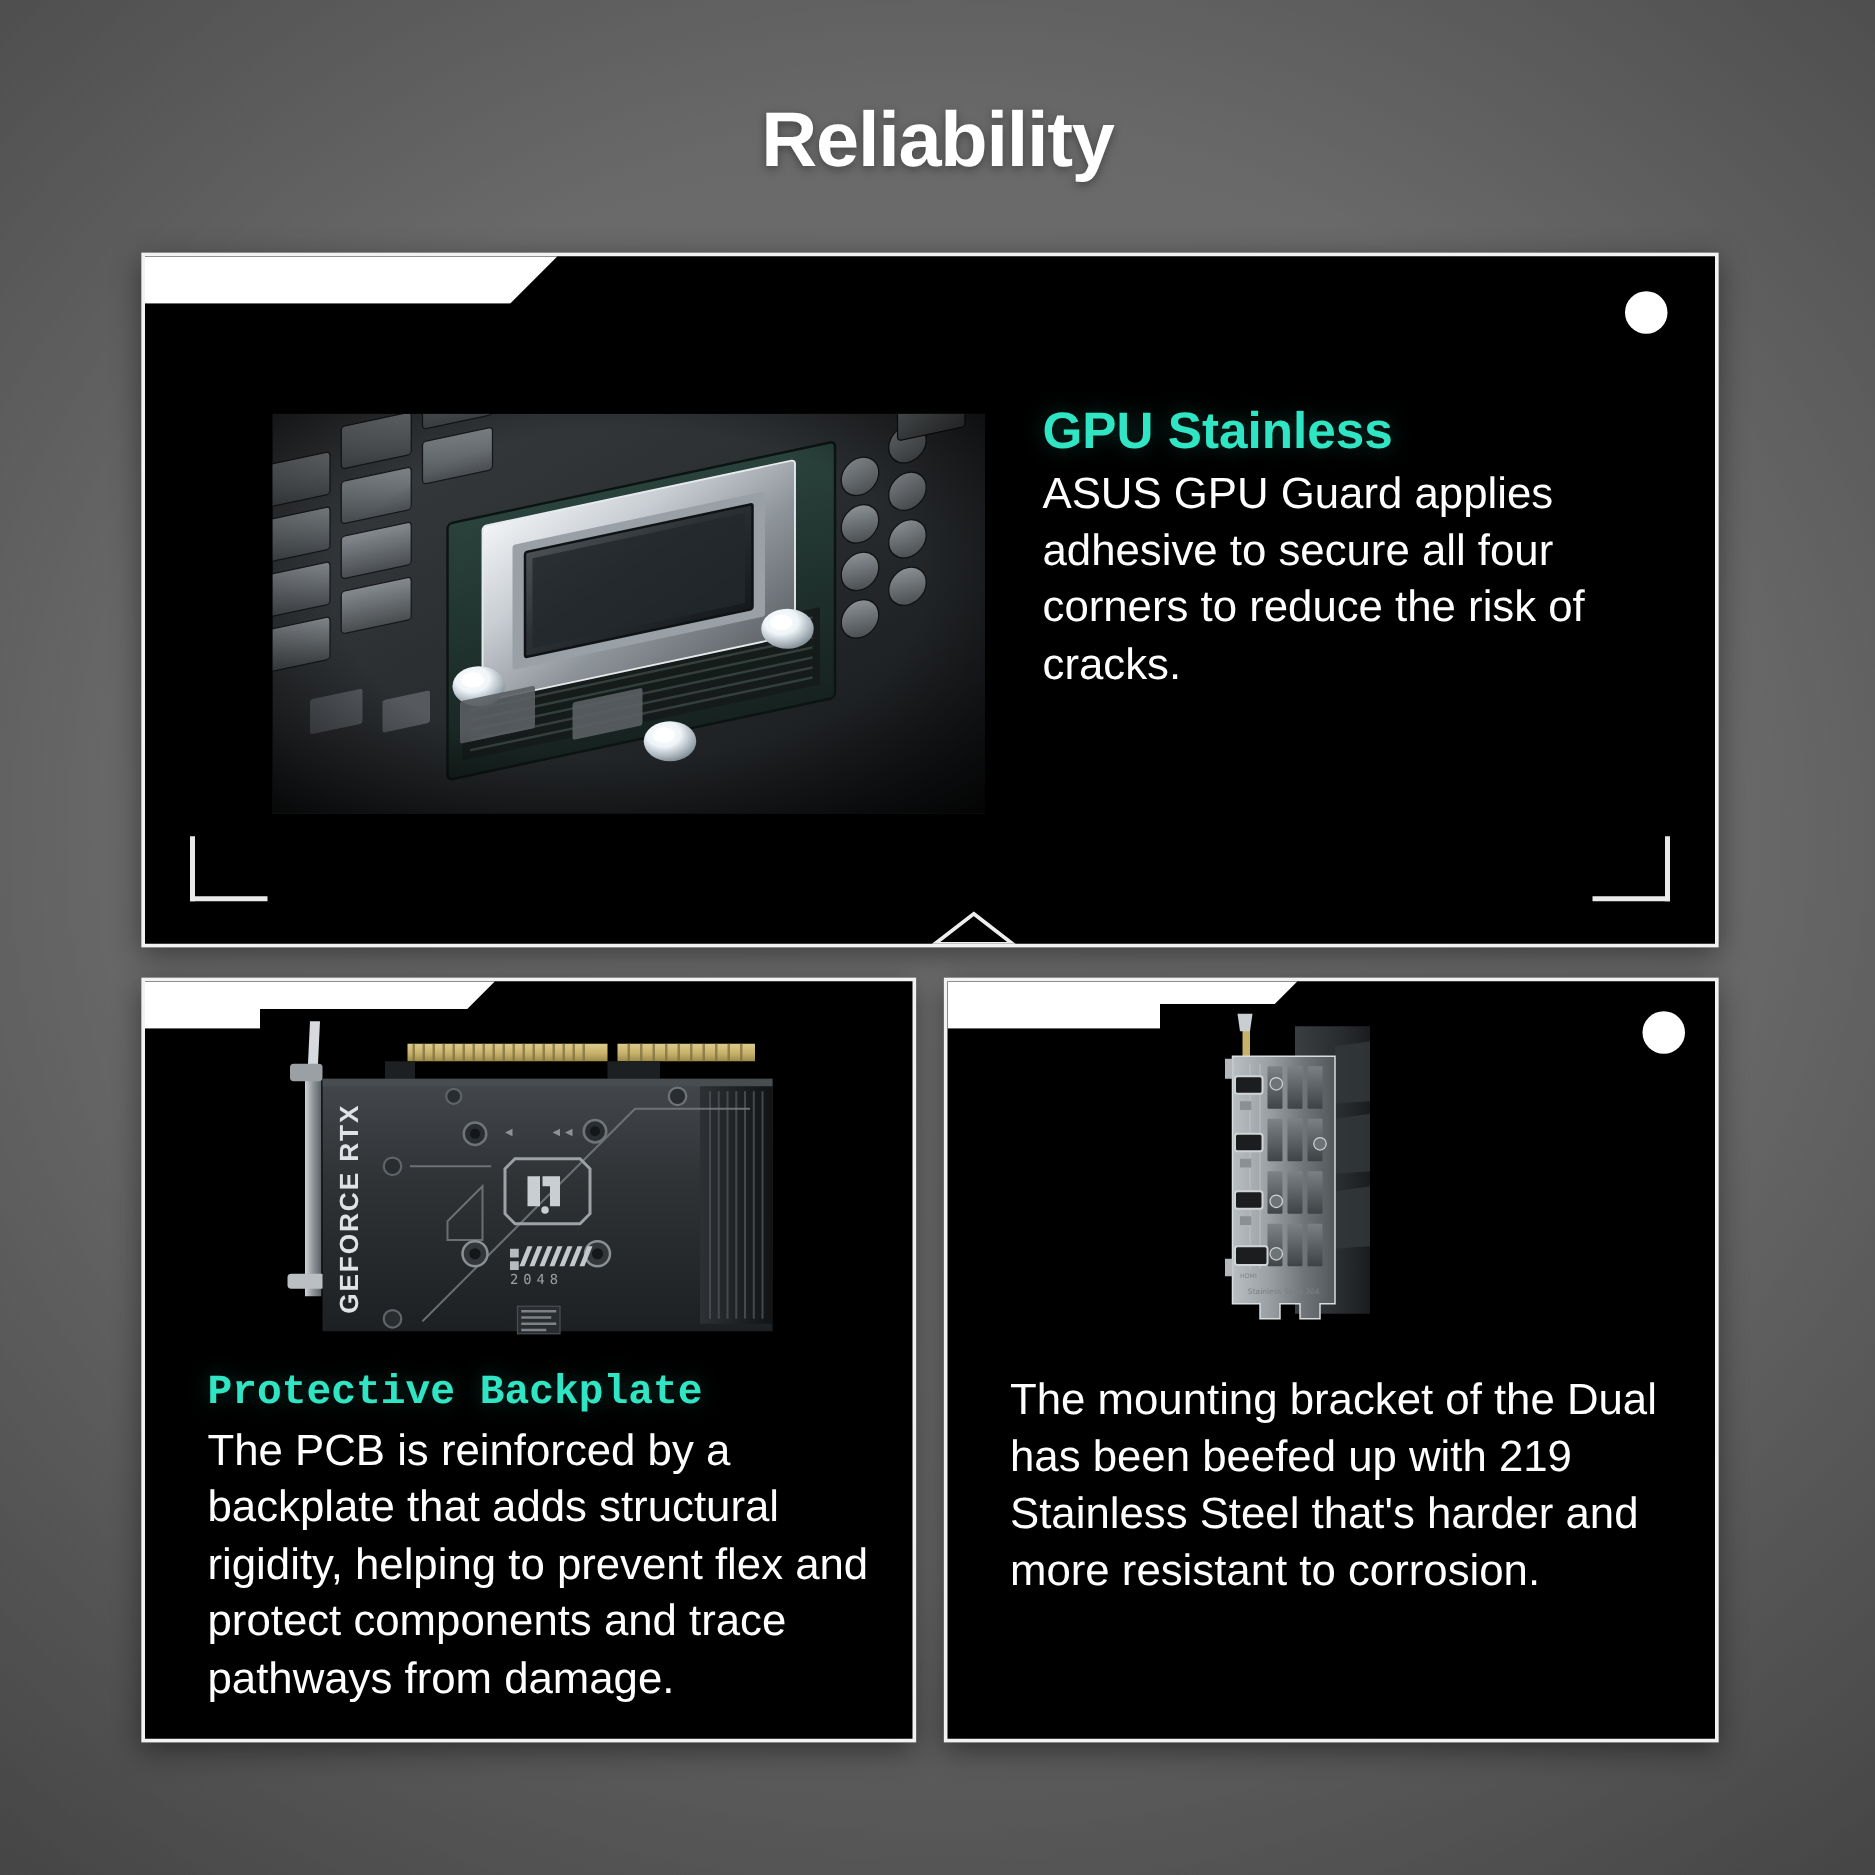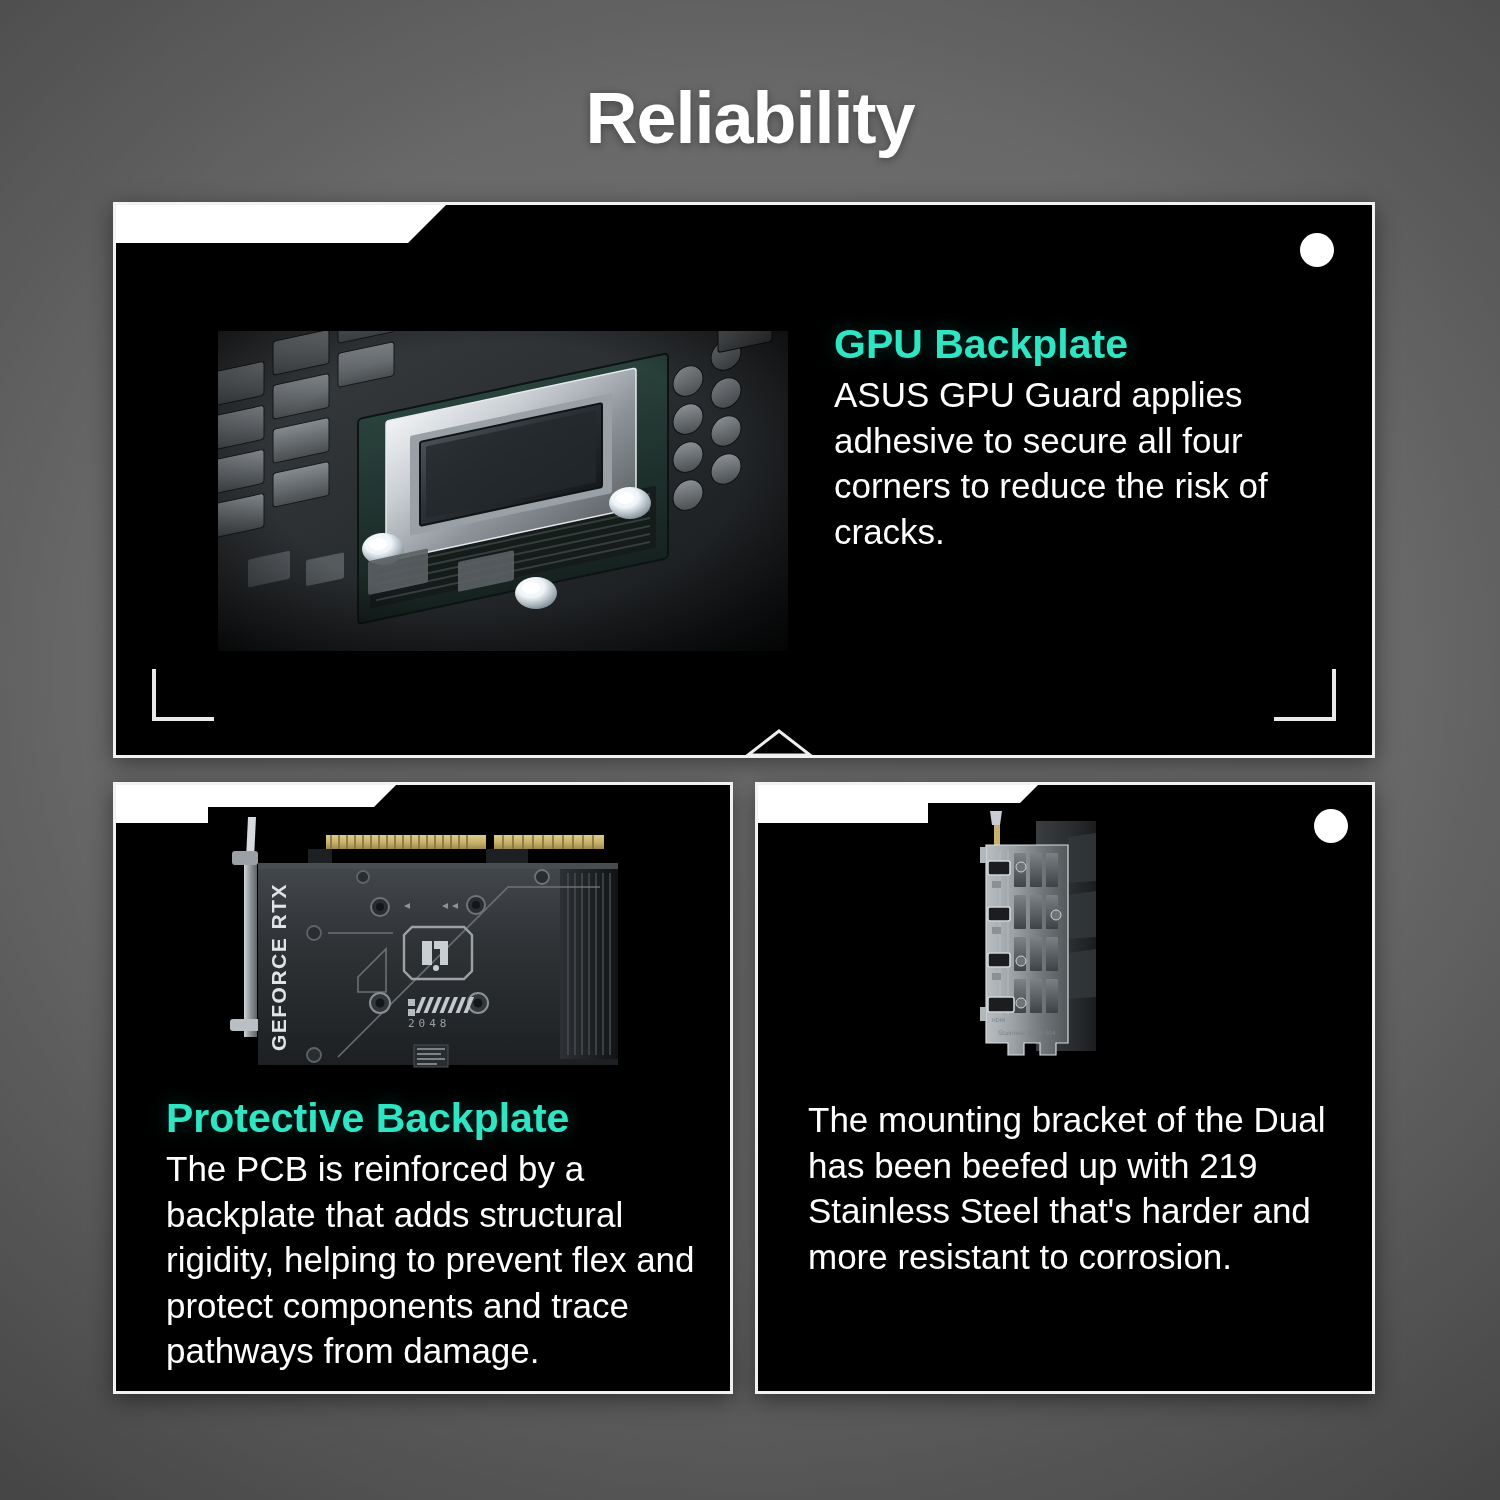--- a/index.html
+++ b/index.html
@@ -21,21 +21,21 @@
     pointer-events:none;
   }
 
   .page { position:relative; width:1500px; height:1500px; }
 
   
   .title {
     position:absolute; top:82px; left:0; width:1500px;
     text-align:center;
     color:#ffffff;
-    font-size:72px;
+    font-size:62px;
     font-weight:bold;
     letter-spacing:-1px;
     line-height:1.0;
     text-shadow:0 2px 8px rgba(0,0,0,0.35);
   }
 
   
   .panel {
     position:absolute;
     background:#000000;
@@ -133,21 +133,21 @@
   }
   .feat-body{
     color:#ffffff;
     line-height:1.30;
     font-weight:400;
   }
 
   #panel-gpu .feat-head{ font-size:41px; }
   #panel-gpu .feat-body{ font-size:35px; }
 
-  #panel-backplate .feat-head, #panel-bracket .feat-head{ font-size:41px; }
+  #panel-backplate .feat-head, #panel-bracket .feat-head{ font-size:33px;font-family:Liberation Mono, monospace; }
   #panel-backplate .feat-body, #panel-bracket .feat-body{ font-size:35px; }
 
   
   .art{ width:100%; height:100%; display:block; }
 </style>
 </head>
 <body>
 
 <div class="page">
 
@@ -269,21 +269,21 @@
           <rect x="88" y="248" width="38" height="26" rx="2"></rect>
           <rect x="150" y="262" width="60" height="34" rx="2"></rect>
           <rect x="240" y="282" width="56" height="30" rx="2"></rect>
         </g>
 
         <rect width="570" height="320" fill="url(#vig)"></rect>
       </svg>
     </div>
 
     <div class="gpu-text">
-      <div class="feat-head">GPU Backplate</div>
+      <div class="feat-head">GPU Stainless</div>
       <div class="feat-body">ASUS GPU Guard applies adhesive to secure all four corners to reduce the risk of cracks.</div>
     </div>
 
     <div class="bracket bl" style="left:36px; bottom:34px;"></div>
     <div class="bracket br" style="right:36px; bottom:34px;"></div>
 
     <div class="tri-marker" style="left:50%; bottom:28px; transform:translateX(-50%);">
       <svg width="70" height="32" viewBox="0 0 70 32">
         <polygon points="35,4 66,28 4,28" fill="none" stroke="#eeeeee" stroke-width="3"></polygon>
       </svg>

